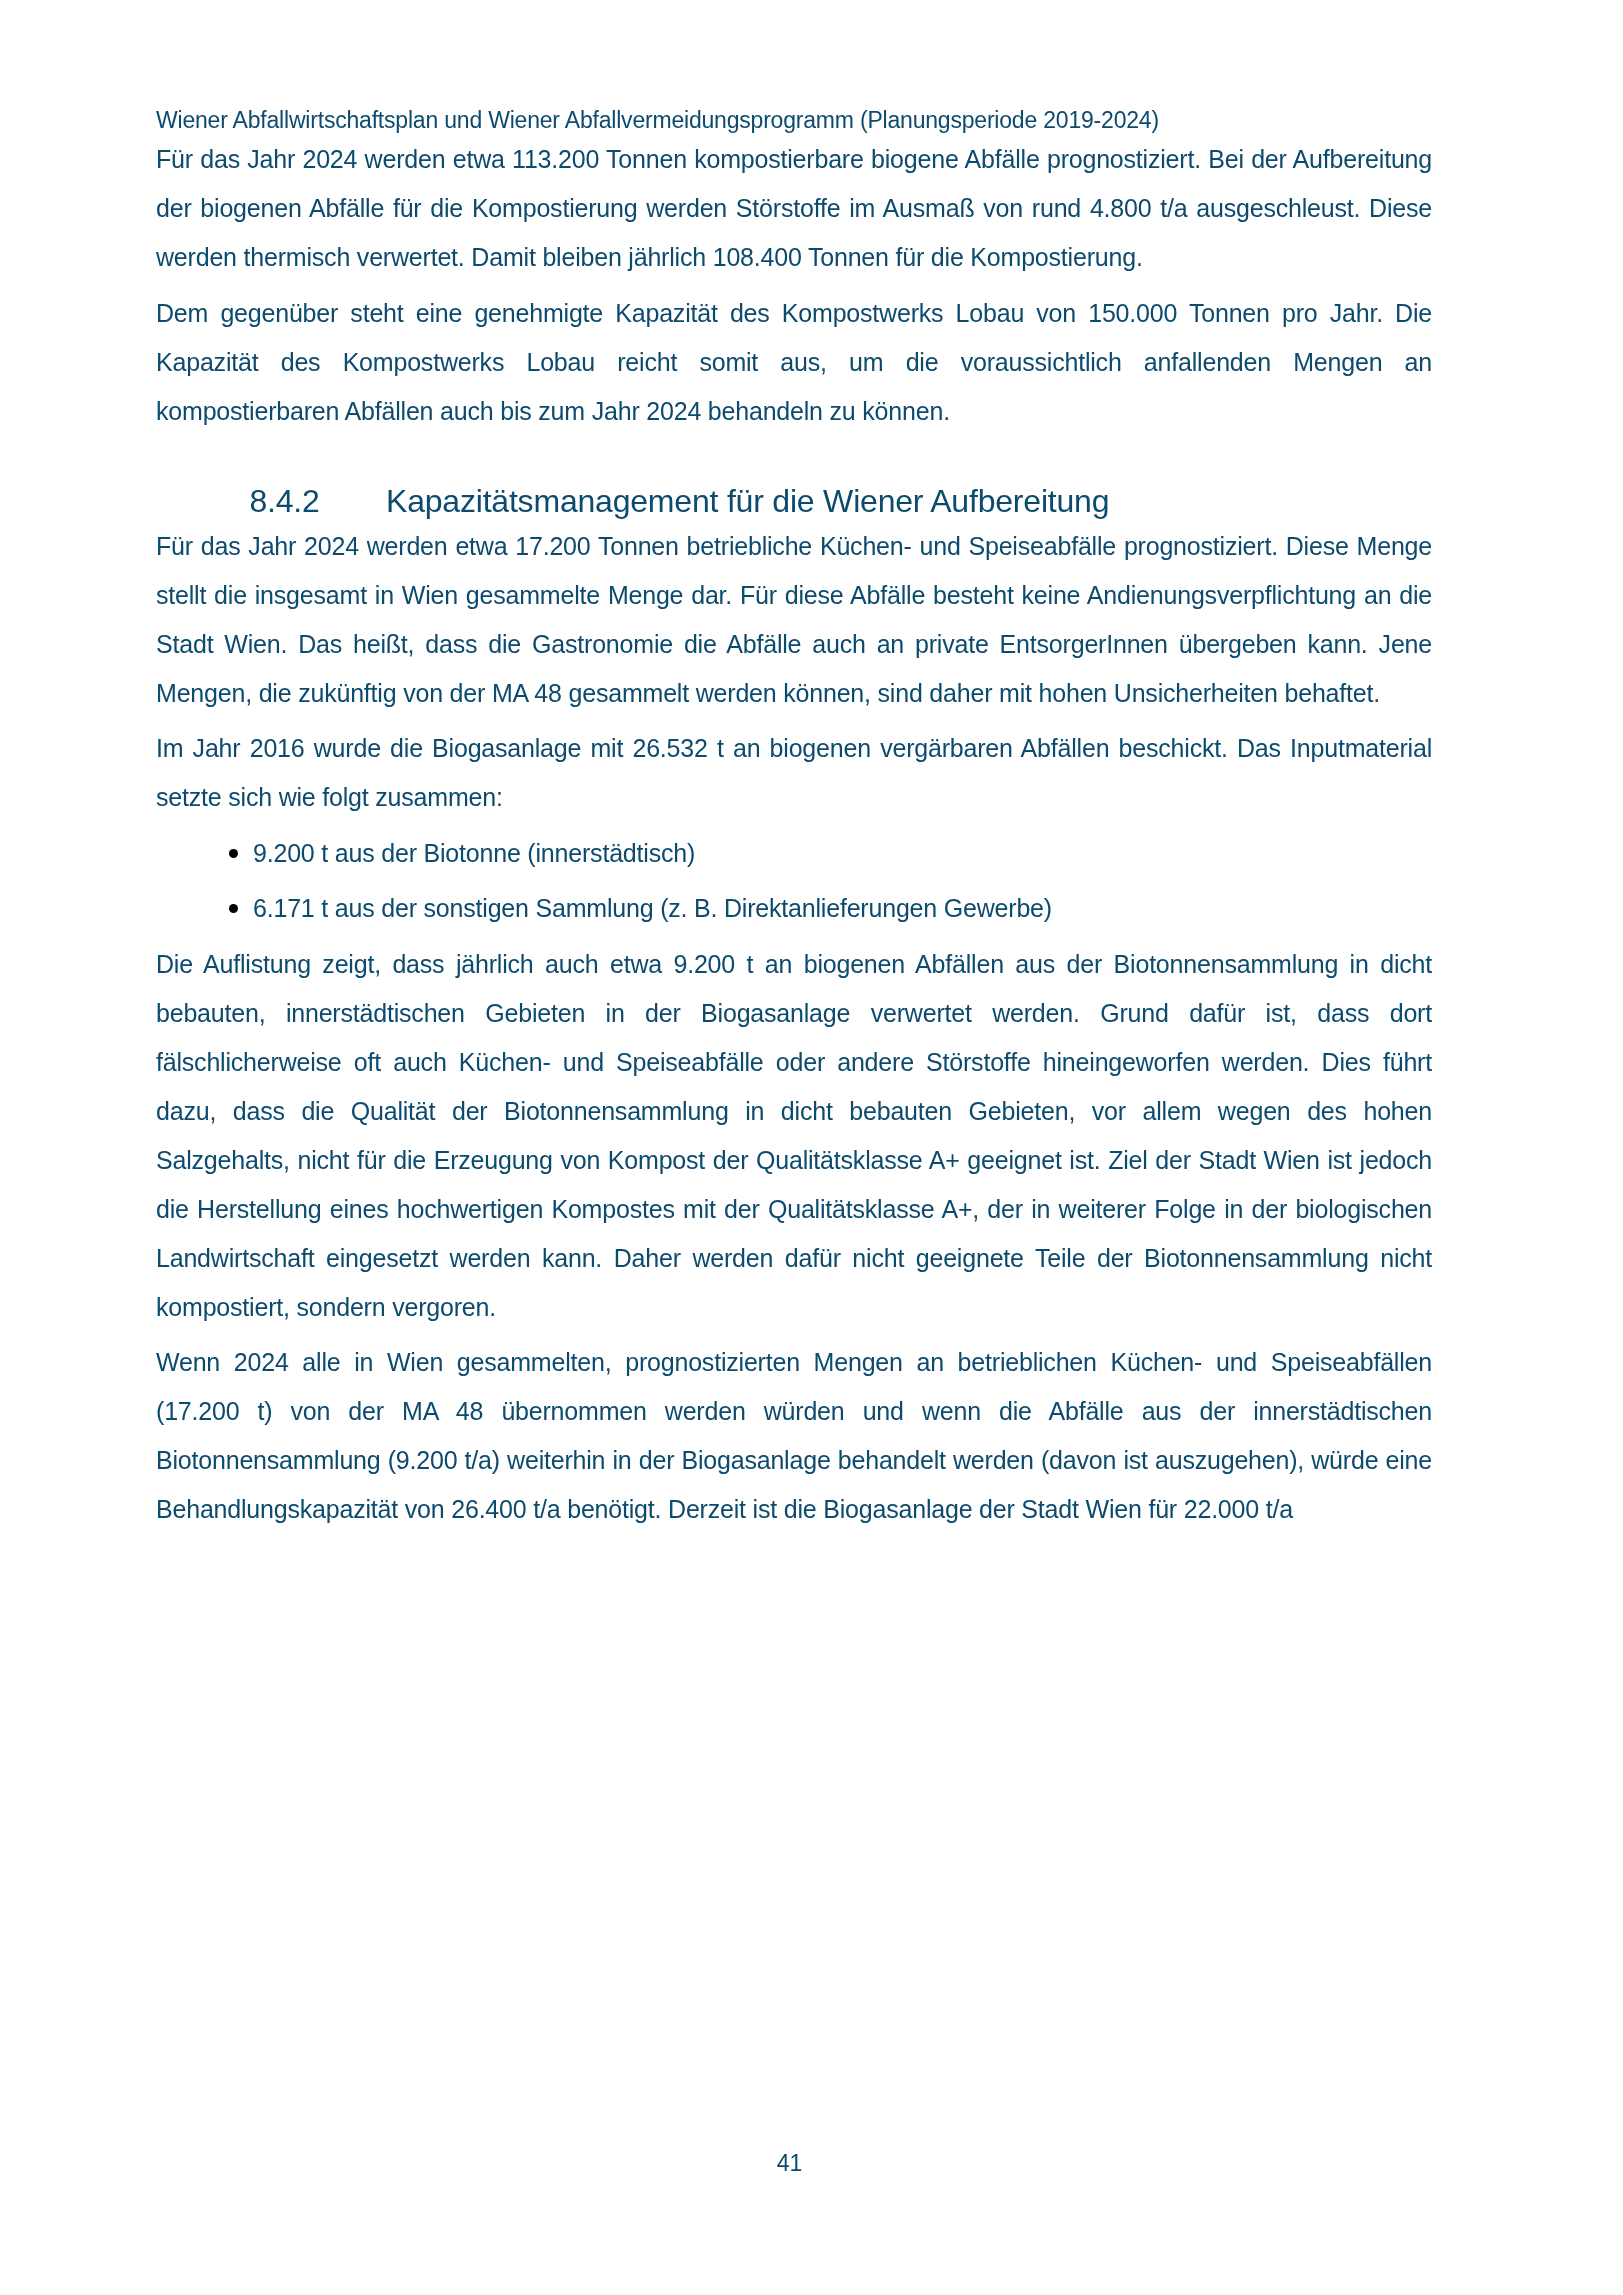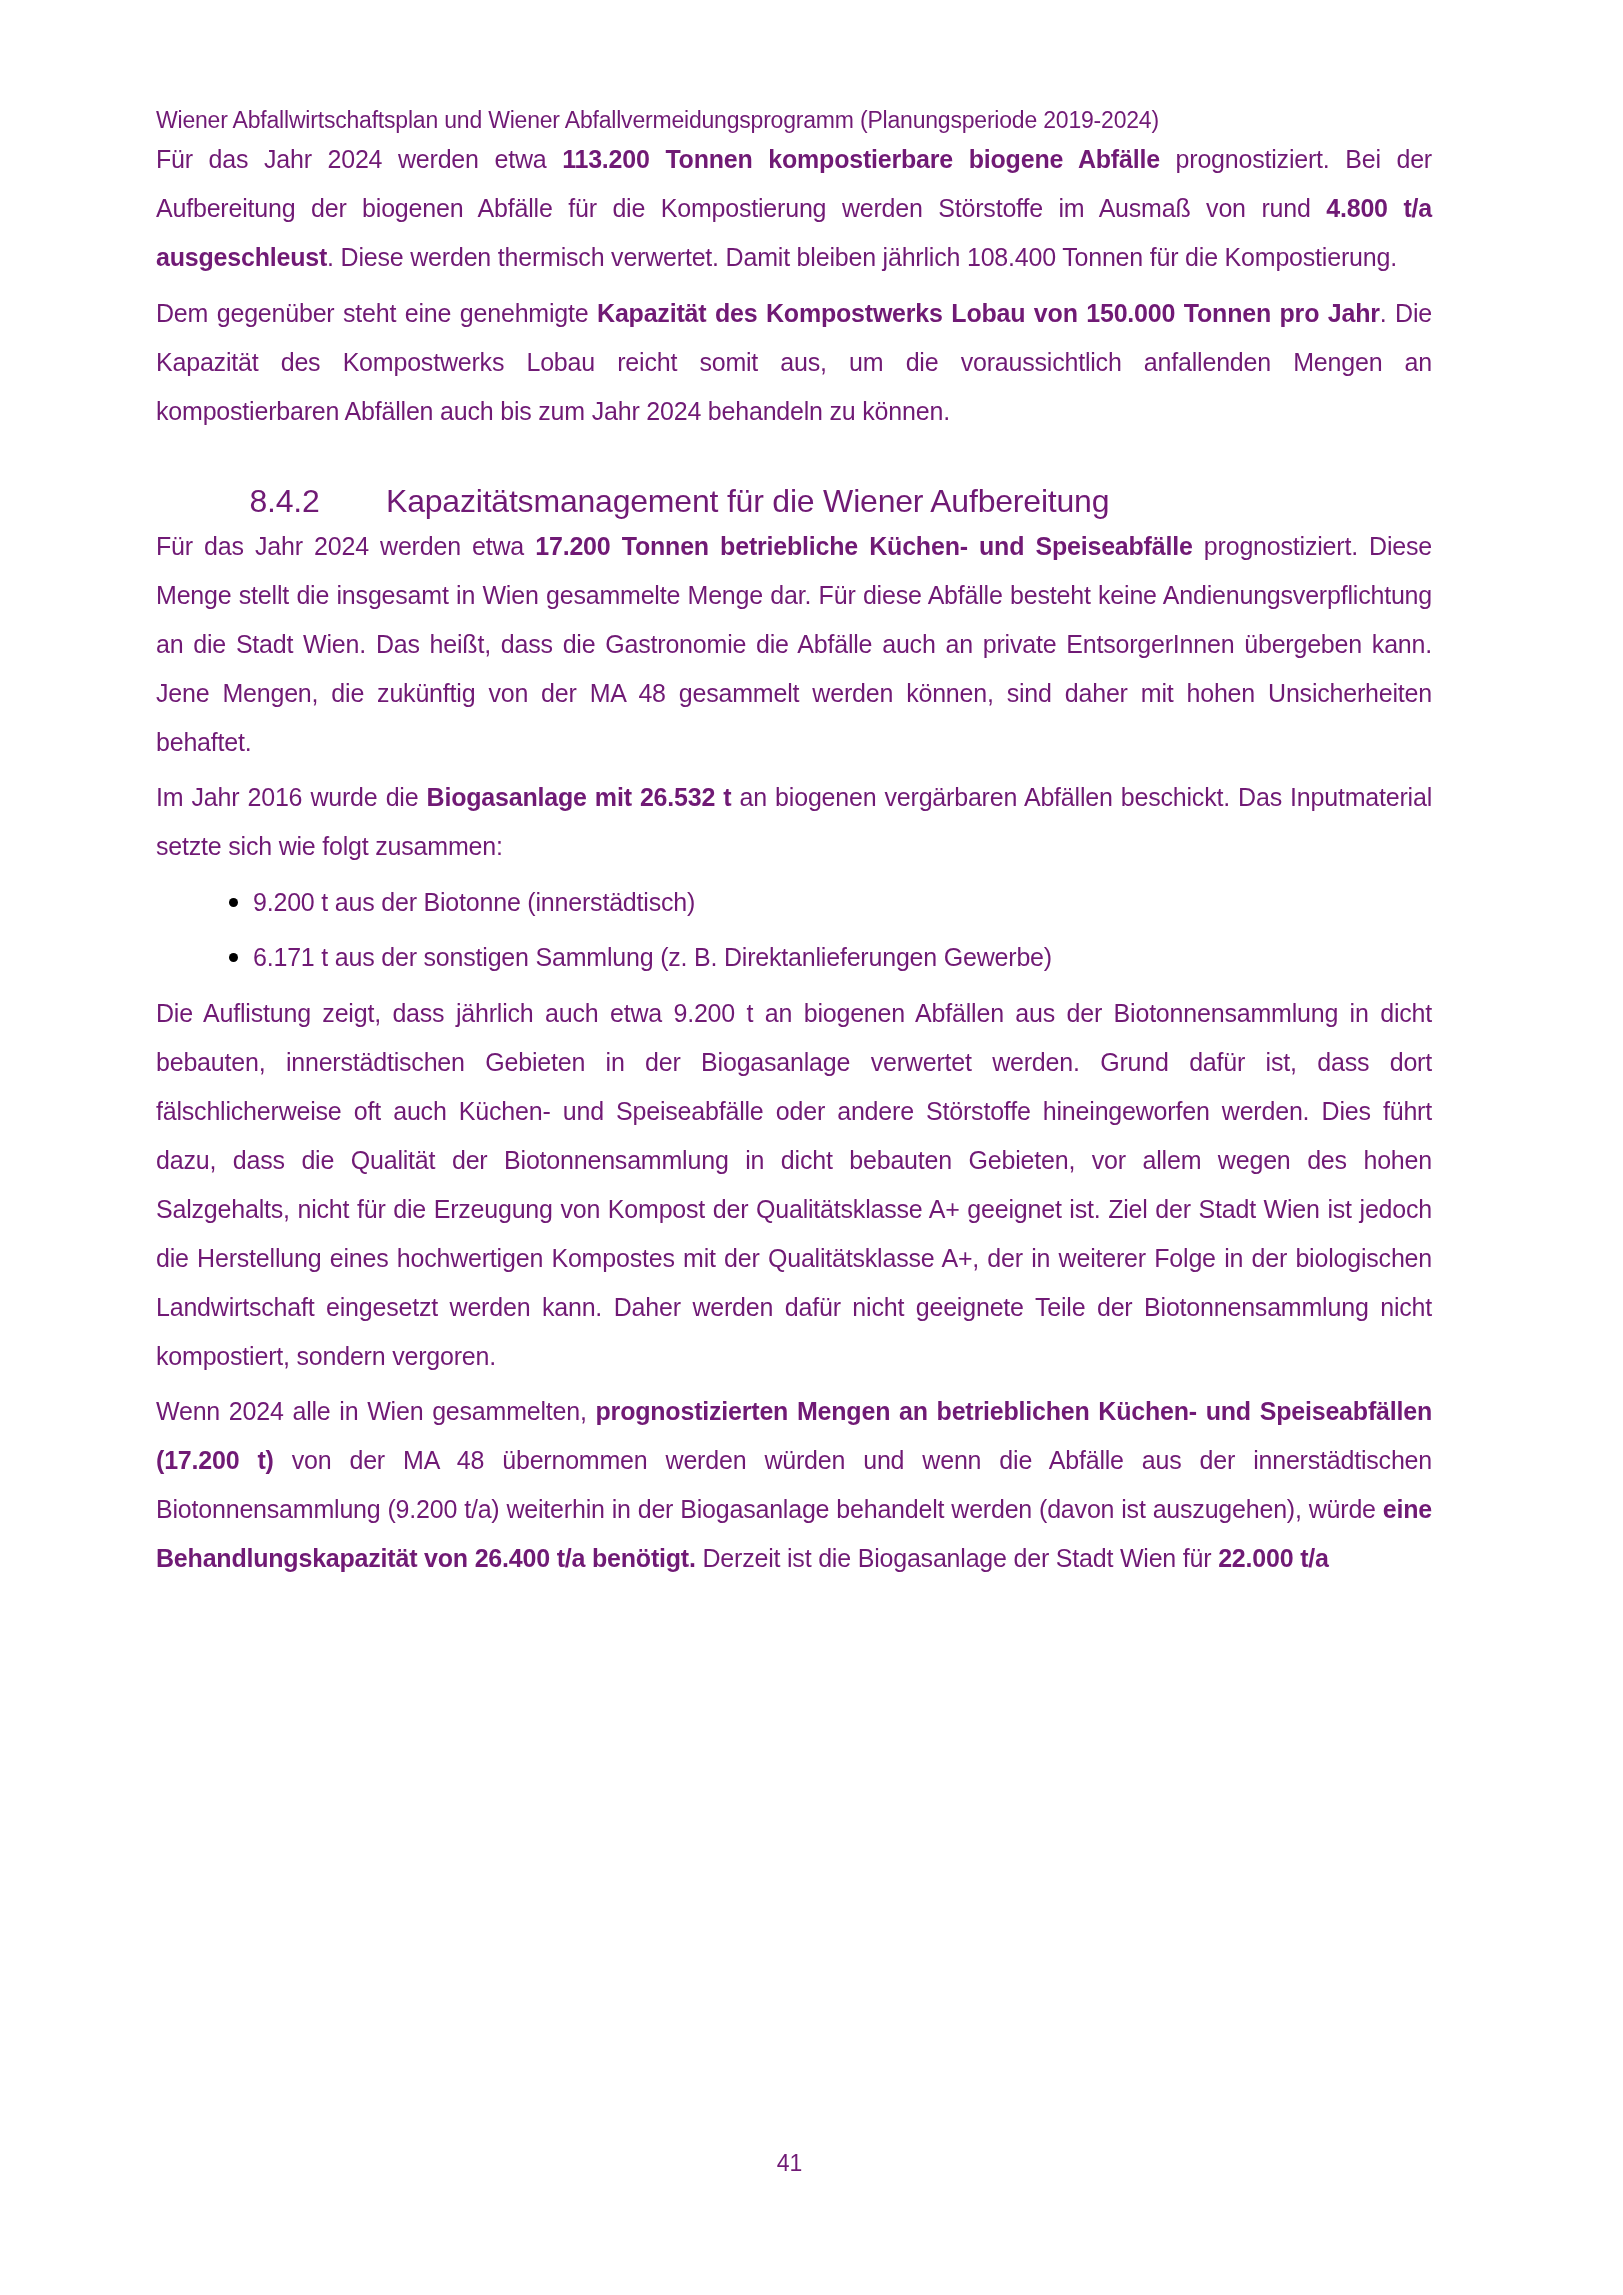--- a/index.html
+++ b/index.html
@@ -4,21 +4,21 @@
 <style>
   html, body { margin: 0; padding: 0; background: #e8e8e8; }
   .page {
     width: 1623px;
     height: 2295px;
     background: #ffffff;
     position: relative;
     box-sizing: border-box;
     padding: 106px 191px 0 156px;
     font-family: "Liberation Sans", sans-serif;
-    color: #701a75;
+    color: #0c4a6e;
     overflow: hidden;
   }
   .running-header {
     font-size: 23px;
     line-height: 29px;
     letter-spacing: -0.2px;
     text-align: left;
   }
   .section-heading {
     display: flex;
@@ -38,21 +38,21 @@
   .h-842 { margin-top: 44px; text-align: center; }
   p.body {
     font-size: 25px;
     line-height: 49px;
     letter-spacing: -0.2px;
     text-align: justify;
     margin: 0 0 6.5px 0;
   }
   .p1 { margin-top: 39px; }
   .p3 { margin-top: 42px; }
-  .b { font-weight: 700; }
+  .b { font-weight: 400; }
   ul.input-list {
     margin: 0 0 6.5px 0;
     padding: 0;
   }
   ul.input-list li {
     list-style: none;
     position: relative;
     padding-left: 97px;
     font-size: 25px;
     line-height: 49px;

